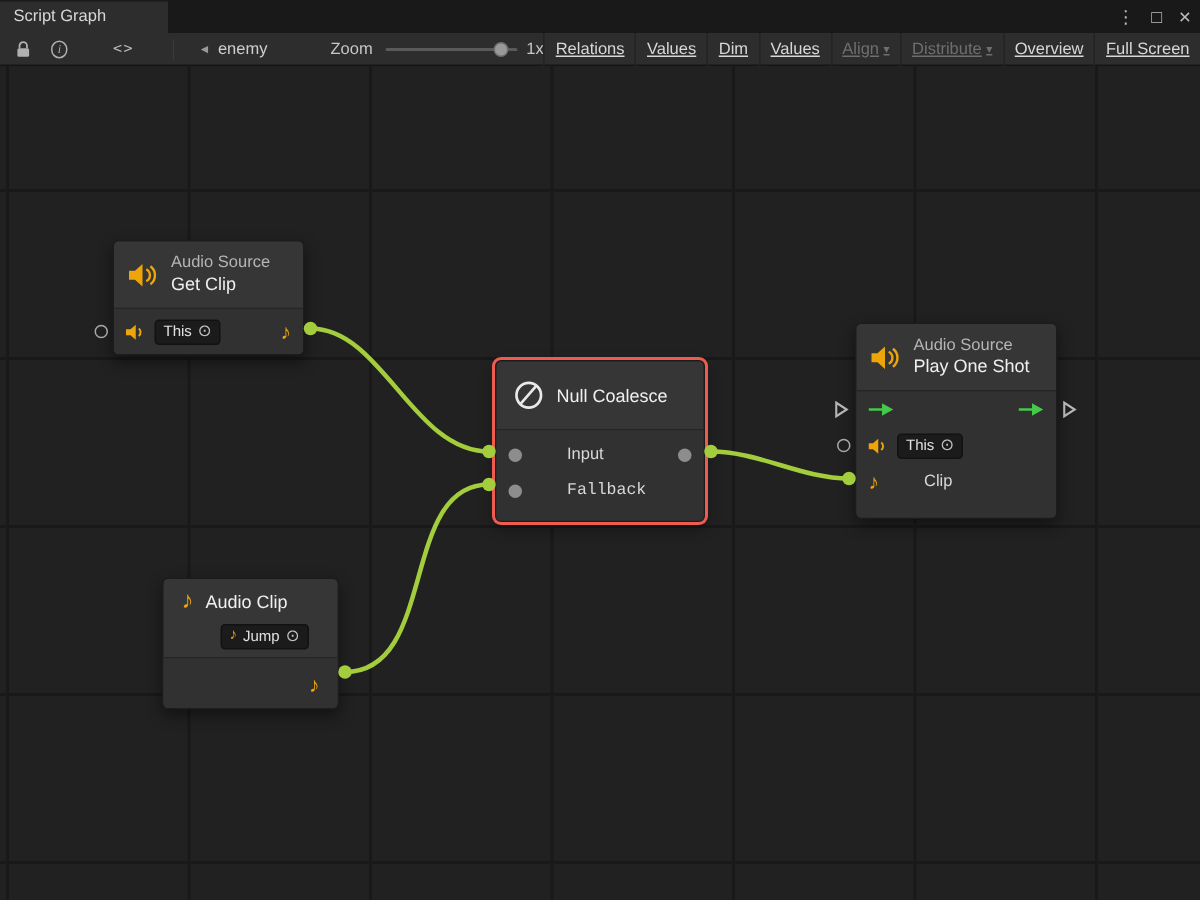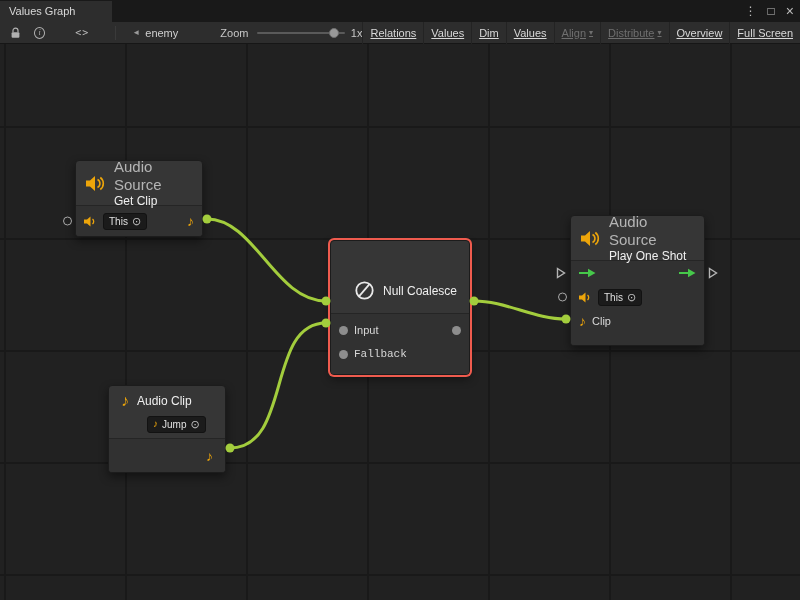--- a/index.html
+++ b/index.html
@@ -49,26 +49,26 @@
 
   .wires { position:absolute; left:0; top:0; z-index:3; pointer-events:none; }
   .wires path { pointer-events:stroke; }
 
   
   .node { position:absolute; z-index:2; background:#363636; border:1px solid #1c1c1c; border-radius:4px;
           box-shadow:0 4px 10px rgba(0,0,0,.45); }
   .node.selected { box-shadow:0 0 0 2px #ef5b4e, 0 4px 10px rgba(0,0,0,.45); }
   .node-header { display:flex; align-items:center; gap:8px; padding:0 9px; }
   .nh-text { display:flex; flex-direction:column; line-height:1.2; }
-  .node-cat { font-size:15px; color:#b5b5b5; }
+  .node-cat { font-size:11px; color:#b5b5b5; }
   .node-title { font-size:12px; color:#efefef; }
   .node-body { background:#313131; border-top:1px solid #252525; border-radius:0 0 3px 3px; }
   .row { position:relative; display:flex; align-items:center; gap:6px; padding:0 8px;
          font-size:11px; color:#dedede; }
-  .row-label { font-size:11px; color:#d8d8d8; }
+  .row-label { font-size:11px; color:#d8d8d8;margin-left:24px; }
   .spacer { flex:1; }
 
   .port { width:9px; height:9px; border-radius:50%; flex:0 0 auto; }
   .port.hollow { border:1px solid #a8a8a8; background:transparent; }
   .port.filled { background:#8d8d8d; }
   .outside-left { position:absolute; left:-13px; top:50%; transform:translateY(-50%); }
 
   .flow-port { position:absolute; top:50%; transform:translateY(-50%); line-height:0; }
   .flow-port.in  { left:-15px; }
   .flow-port.out { right:-14px; }
@@ -86,21 +86,21 @@
   .ac-title-row { display:flex; align-items:center; gap:8px; height:28px; padding:2px 9px 0 12px; }
   .ac-dd-row { height:20px; padding-left:38px; display:flex; align-items:center; }
 </style>
 </head>
 <body>
 
 <div class="app">
 
   <div class="tabbar">
     <div class="tab">
-      <span>Values Graph</span>
+      <span>Script Graph</span>
     </div>
     <div class="win-icons">
       <span>⋮</span>
       <span>□</span>
       <span style="font-size:14px;">×</span>
     </div>
   </div>
 
   <div class="toolbar">
     <span class="t-icon" style="margin-left:10px;">
@@ -194,21 +194,21 @@
             <span>This</span>
             <span class="picker">⊙</span>
           </span>
           <span class="spacer"></span>
           <span class="note">♪</span>
         </div>
       </div>
     </div>
 
     <div class="node selected" style="left:330px; top:196px; width:140px;">
-      <div class="node-header" style="height:45px; padding-left:23px;margin-top:27px;">
+      <div class="node-header" style="height:45px; padding-left:11px;">
         <span style="line-height:0;">
           <svg width="21" height="21" viewBox="0 0 21 21">
             <circle cx="10.5" cy="10.5" r="8.2" fill="none" stroke="#e9e9e9" stroke-width="1.8"></circle>
             <line x1="15.5" y1="4.2" x2="5" y2="16.3" stroke="#e9e9e9" stroke-width="1.8"></line>
           </svg>
         </span>
         <span class="node-title">Null Coalesce</span>
       </div>
       <div class="node-body" style="padding:4px 0 8px 0;">
         <div class="row" style="height:24px;">

